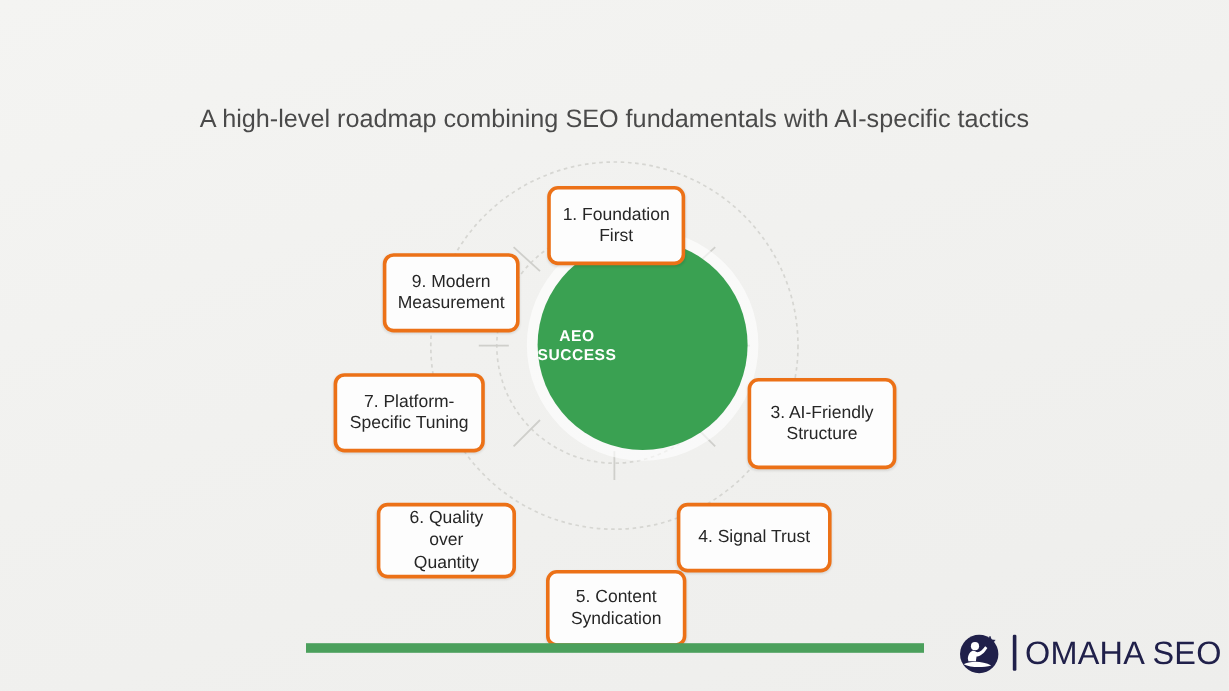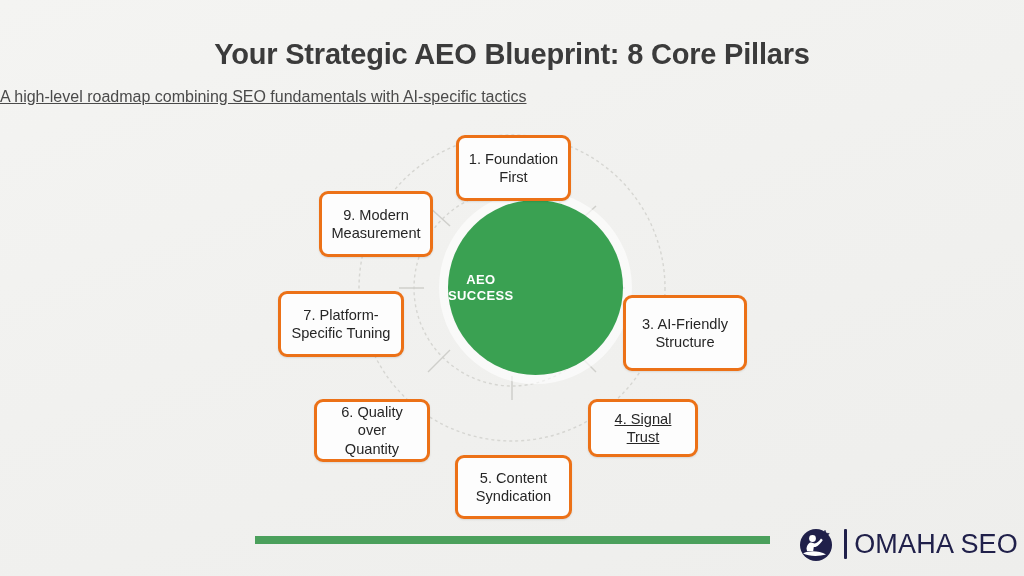--- a/index.html
+++ b/index.html
@@ -21,23 +21,23 @@
   
   #title {
     position:absolute; top:38px; left:0; width:100%;
     text-align:center;
     font-size:29px; font-weight:bold;
     letter-spacing:-0.2px;
     color:#3b3b3b;
   }
   #subtitle {
     position:absolute; top:88px; left:0; width:100%;
-    font-size:16px; font-weight:normal;
+    text-align:center;
+    font-size:21px; font-weight:normal;
     color:#4a4a4a;
-    text-decoration:underline;
   }
 
   
   #diagram {
     position:absolute;
     left:0; top:118px;
     width:1024px; height:400px;
   }
   #spokes { position:absolute; left:0; top:0; width:1024px; height:400px; }
 
@@ -61,27 +61,28 @@
     background:#fdfdfd;
     border:3.5px solid #ec7117;
     border-radius:9px;
     display:flex; align-items:center; justify-content:center;
     text-align:center;
     font-size:14.6px;
     line-height:1.26;
     color:#262626;
     padding:4px 8px;
     box-shadow:0 1px 2px rgba(0,0,0,0.10);
+    margin-top:20px;
   }
 
   
   #pillar-1 { left:456px; top:17px;  width:115px; height:66px; }
   #pillar-2 { left:594px; top:72px;  width:110px; height:66px; }
   #pillar-3 { left:623px; top:177px; width:124px; height:76px; }
-  #pillar-4 { left:588px; top:281px; width:110px; height:58px;text-decoration:underline; }
+  #pillar-4 { left:564px; top:281px; width:129px; height:58px; }
   #pillar-5 { left:455px; top:337px; width:117px; height:64px; }
   #pillar-6 { left:314px; top:281px; width:116px; height:63px; }
   #pillar-7 { left:278px; top:173px; width:126px; height:66px; }
   #pillar-8 { left:319px; top:73px;  width:114px; height:66px; }
 
   
   #footer-rule {
     position:absolute;
     left:255px; top:536px;
     width:515px; height:8px;
@@ -101,21 +102,20 @@
     font-size:27px; font-weight:normal;
     color:#20204a;
     letter-spacing:0.2px;
   }
 </style>
 </head>
 <body>
 
 <div id="slide">
 
-  <div id="title">Your Strategic AEO Blueprint: 8 Core Pillars</div>
 
   <div id="subtitle">A high-level roadmap combining SEO fundamentals with AI-specific tactics</div>
 
   <div id="diagram">
 
     <svg id="spokes" viewBox="0 0 1024 400">
 
       <circle cx="512" cy="170" r="153" fill="none" stroke="#d6d6d2" stroke-width="1.4" stroke-dasharray="3 3"></circle>
 
       <circle cx="512" cy="170" r="98" fill="none" stroke="#d6d6d2" stroke-width="1.4" stroke-dasharray="3 3"></circle>

